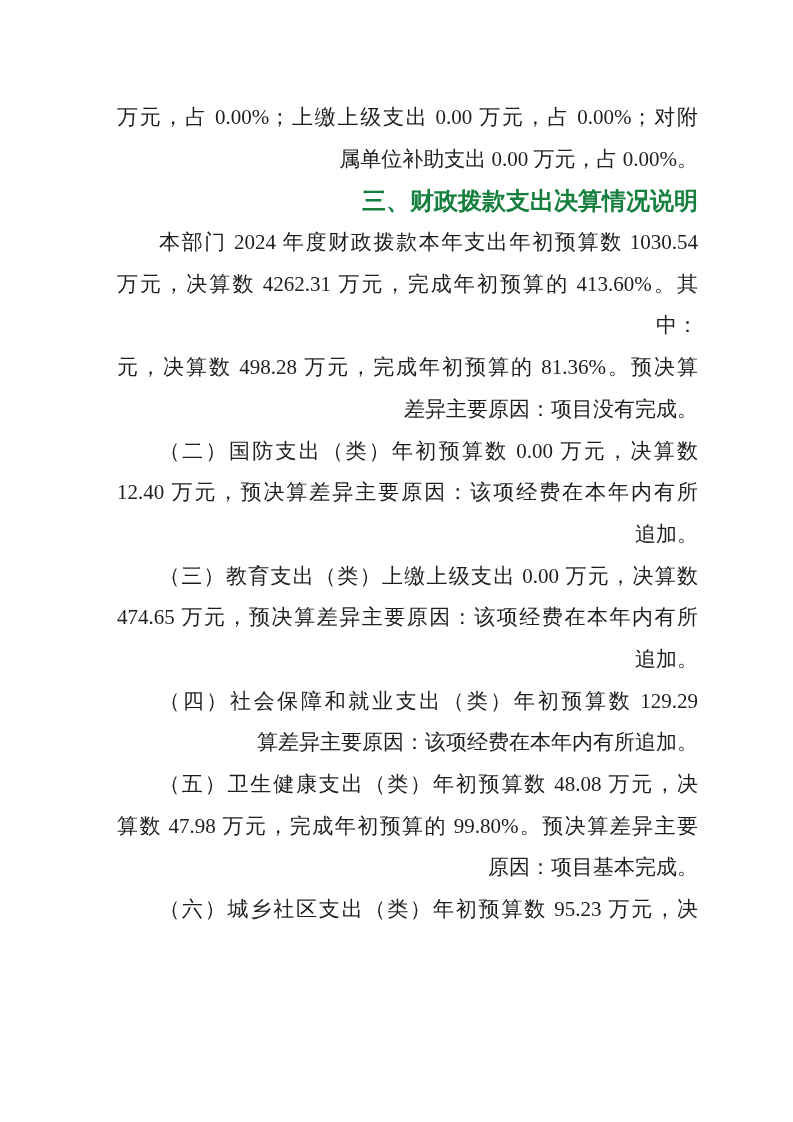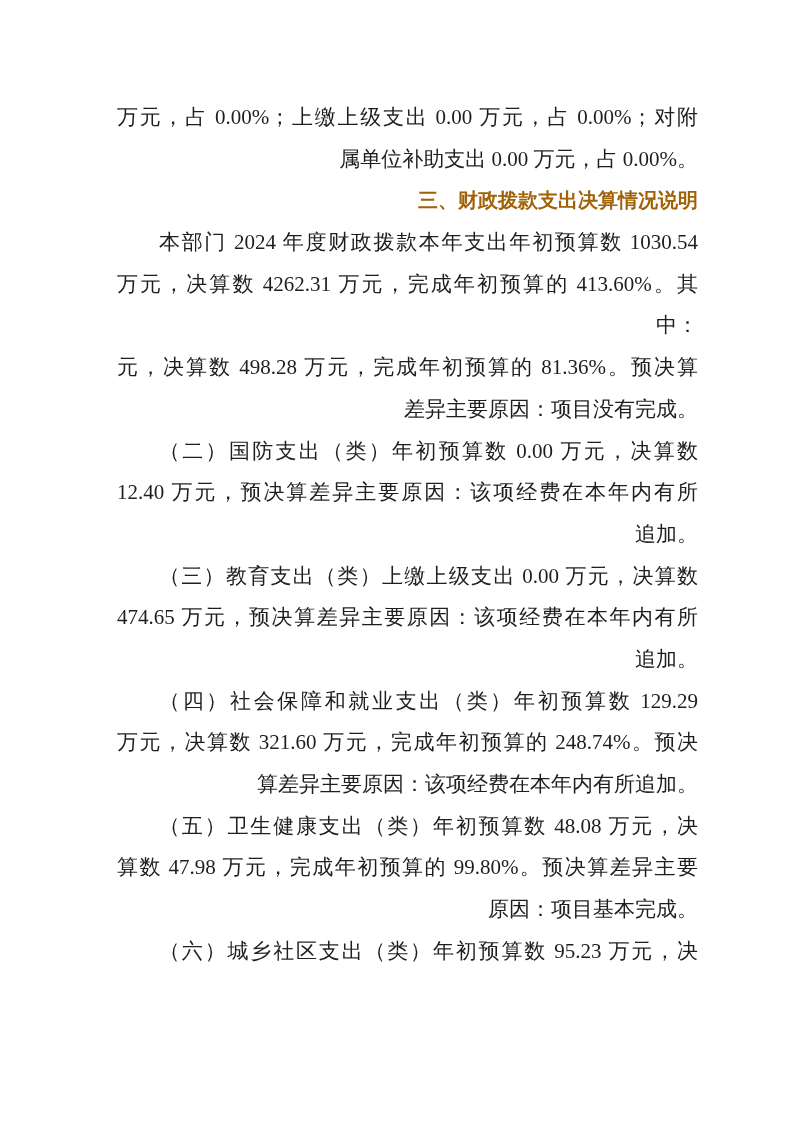--- a/index.html
+++ b/index.html
@@ -36,22 +36,22 @@
   
   .ln.full {
     text-align: justify;
     text-align-last: justify;
   }
   
   .ln.ind { text-indent: 42px; }
   .ln.heading {
     font-family: "Liberation Sans", "DejaVu Sans", sans-serif;
     font-weight: 700;
-    font-size: 20px;
-    color: #a16207;
+    font-size: 24px;
+    color: #15803d;
   }
   .footer {
     position: absolute;
     left: 0;
     right: 0;
     top: 1036px;
     height: 28px;
     line-height: 28px;
     text-align: center;
     font-size: 18px;
@@ -92,21 +92,20 @@
     </div>
 
     <div class="para">
       <div class="ln full ind">（三）教育支出（类）上缴上级支出 0.00 万元，决算数</div>
       <div class="ln full">474.65 万元，预决算差异主要原因：该项经费在本年内有所</div>
       <div class="ln">追加。</div>
     </div>
 
     <div class="para">
       <div class="ln full ind">（四）社会保障和就业支出（类）年初预算数 129.29</div>
-      <div class="ln full">万元，决算数 321.60 万元，完成年初预算的 248.74%。预决</div>
       <div class="ln">算差异主要原因：该项经费在本年内有所追加。</div>
     </div>
 
     <div class="para">
       <div class="ln full ind">（五）卫生健康支出（类）年初预算数 48.08 万元，决</div>
       <div class="ln full">算数 47.98 万元，完成年初预算的 99.80%。预决算差异主要</div>
       <div class="ln">原因：项目基本完成。</div>
     </div>
 
     <div class="para">

